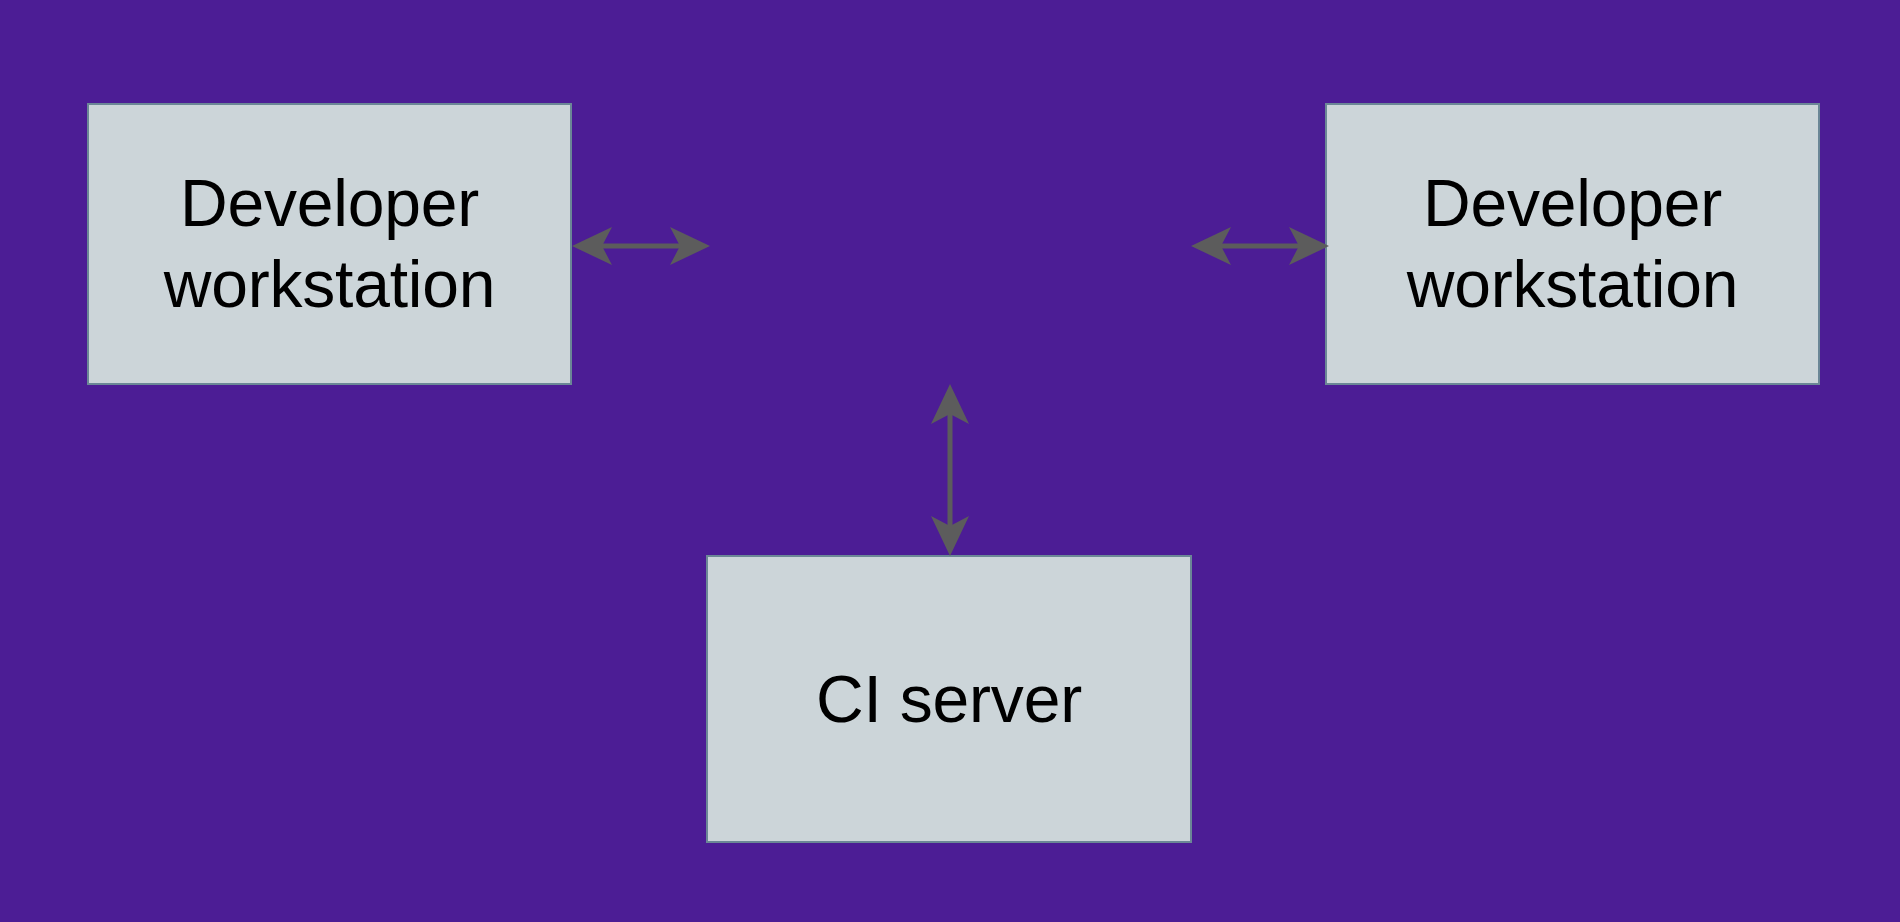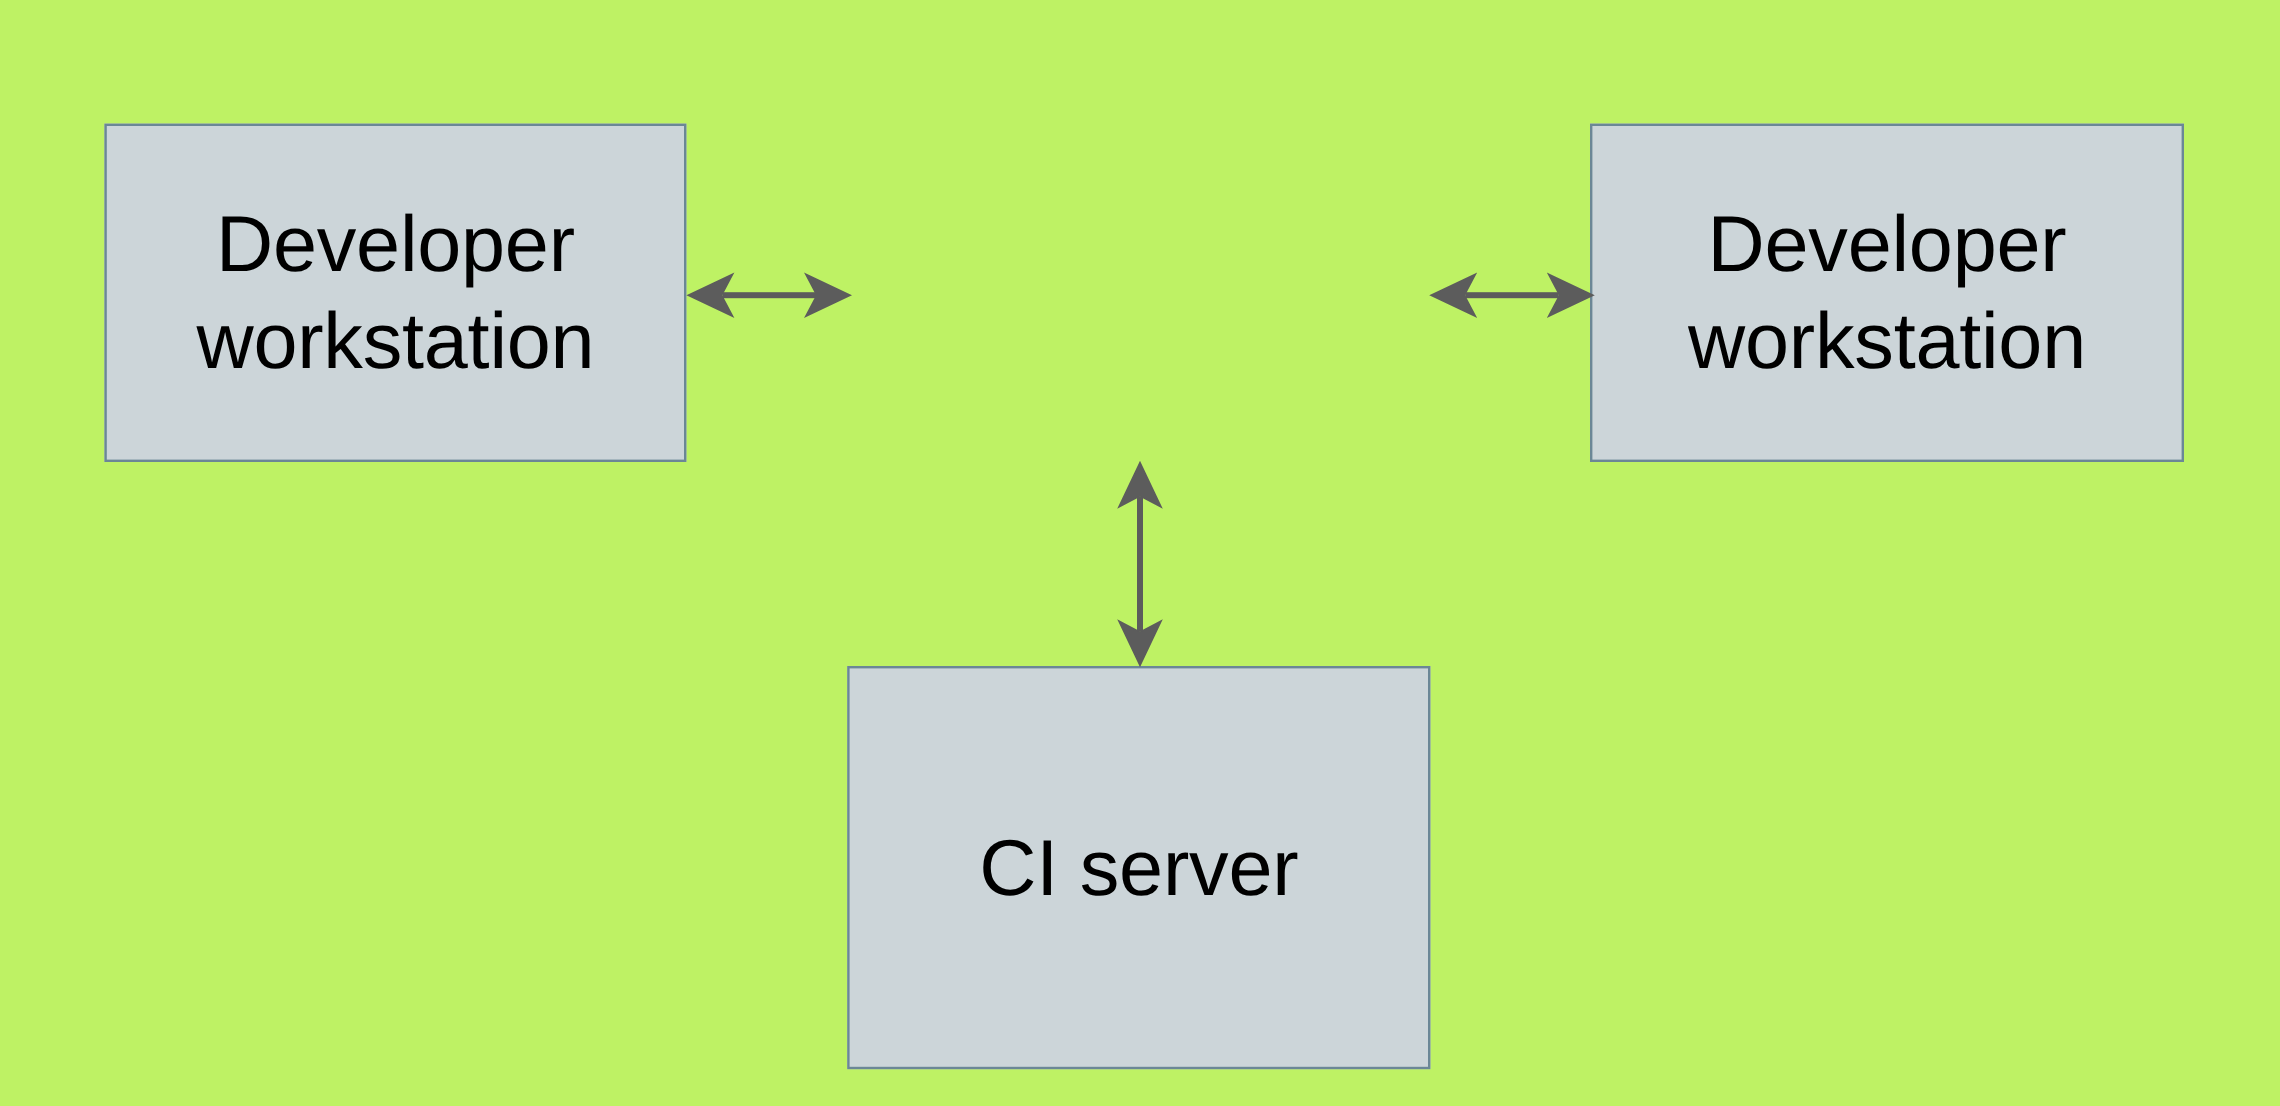--- a/index.html
+++ b/index.html
@@ -11,21 +11,21 @@
   body {
     width: 1900px;
     height: 922px;
     font-family: "Liberation Sans", sans-serif;
     overflow: hidden;
   }
   #canvas {
     position: relative;
     width: 1900px;
     height: 922px;
-    background: #bef264;
+    background: #4c1d95;
   }
   .node {
     position: absolute;
     box-sizing: border-box;
     background: #ccd5d9;
     border: 2px solid #6b8796;
     display: flex;
     align-items: center;
     justify-content: center;
     text-align: center;
@@ -40,21 +40,21 @@
   #node-dev-left {
     left: 87px;  top: 103px;  width: 485px;  height: 282px;
   }
   #node-shared-cache {
     left: 708px; top: 103px;  width: 484px;  height: 282px;
   }
   #node-dev-right {
     left: 1325px; top: 103px; width: 495px;  height: 282px;
   }
   #node-ci-server {
-    left: 706px; top: 555px;  width: 486px;  height: 336px;
+    left: 706px; top: 555px;  width: 486px;  height: 288px;
   }
   .connector {
     position: absolute;
     pointer-events: none;
   }
   #arrow-left-cache  { left: 566px;  top: 215px; width: 150px; height: 62px; }
   #arrow-cache-right { left: 1186px; top: 215px; width: 148px; height: 62px; }
   #arrow-cache-ci    { left: 918px;  top: 379px; width: 64px;  height: 182px; }
 </style>
 </head>

